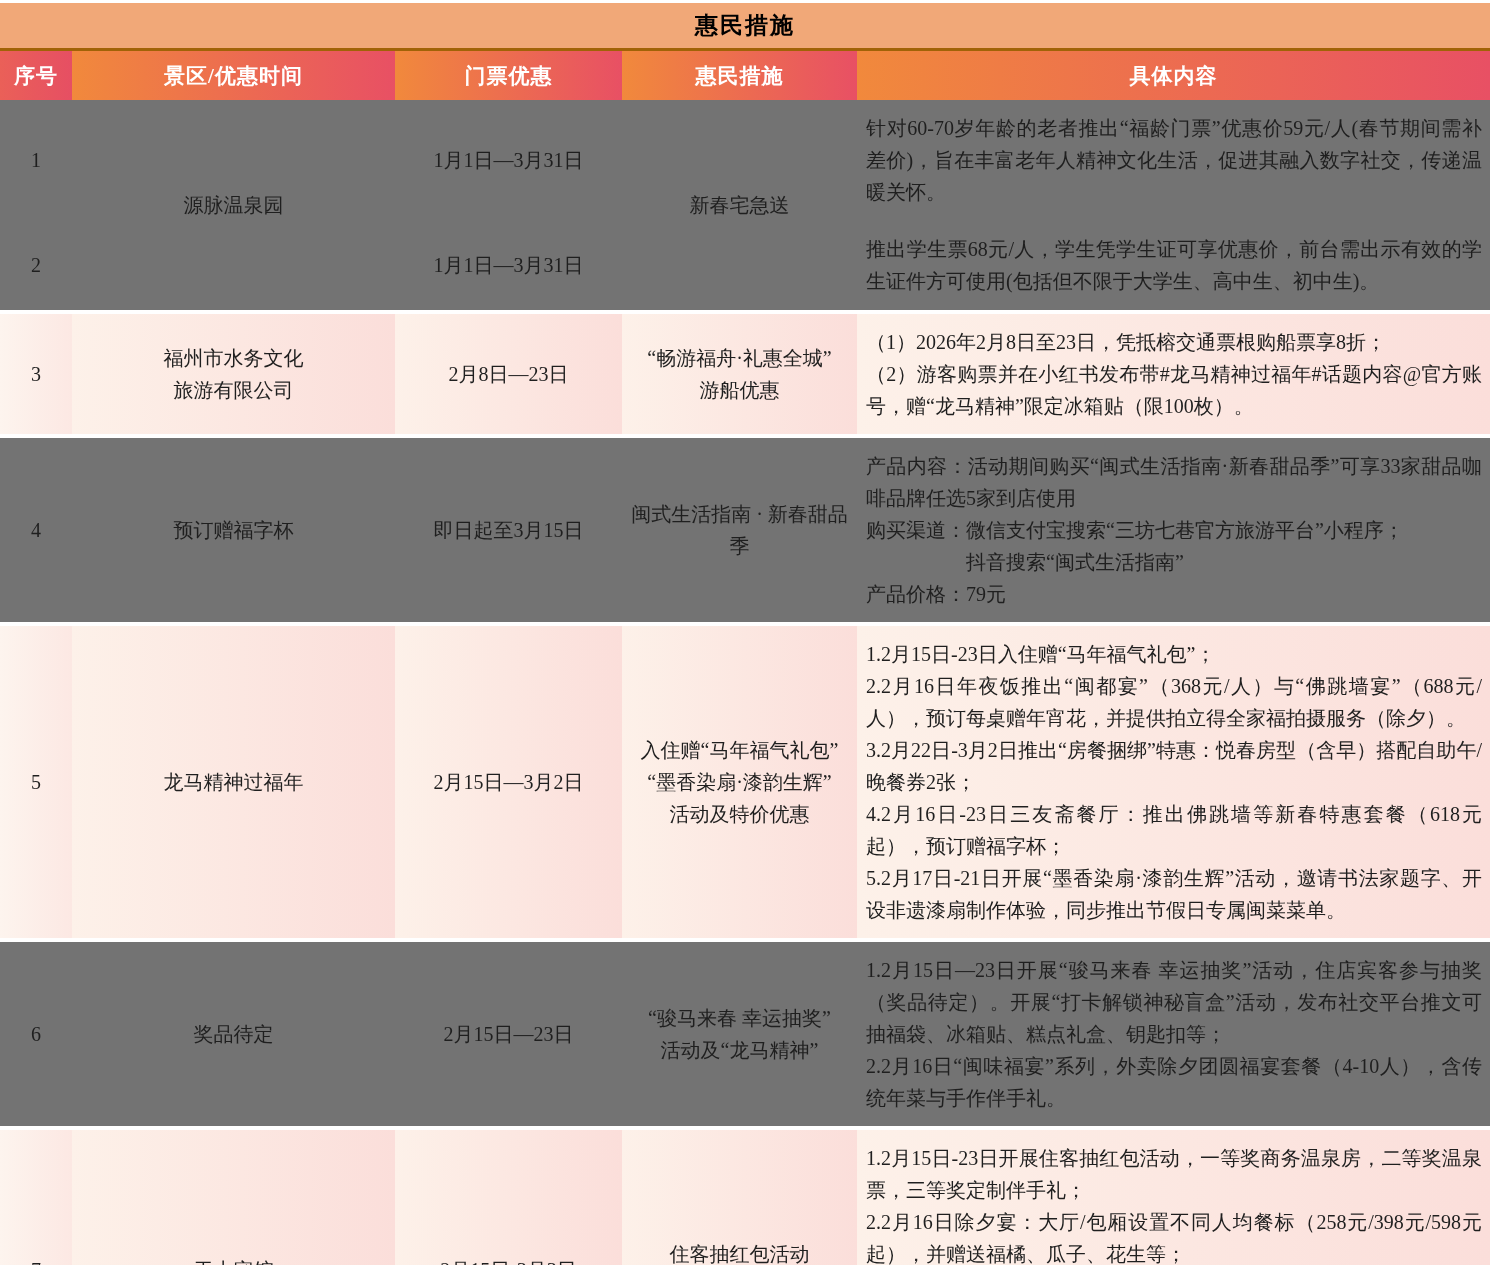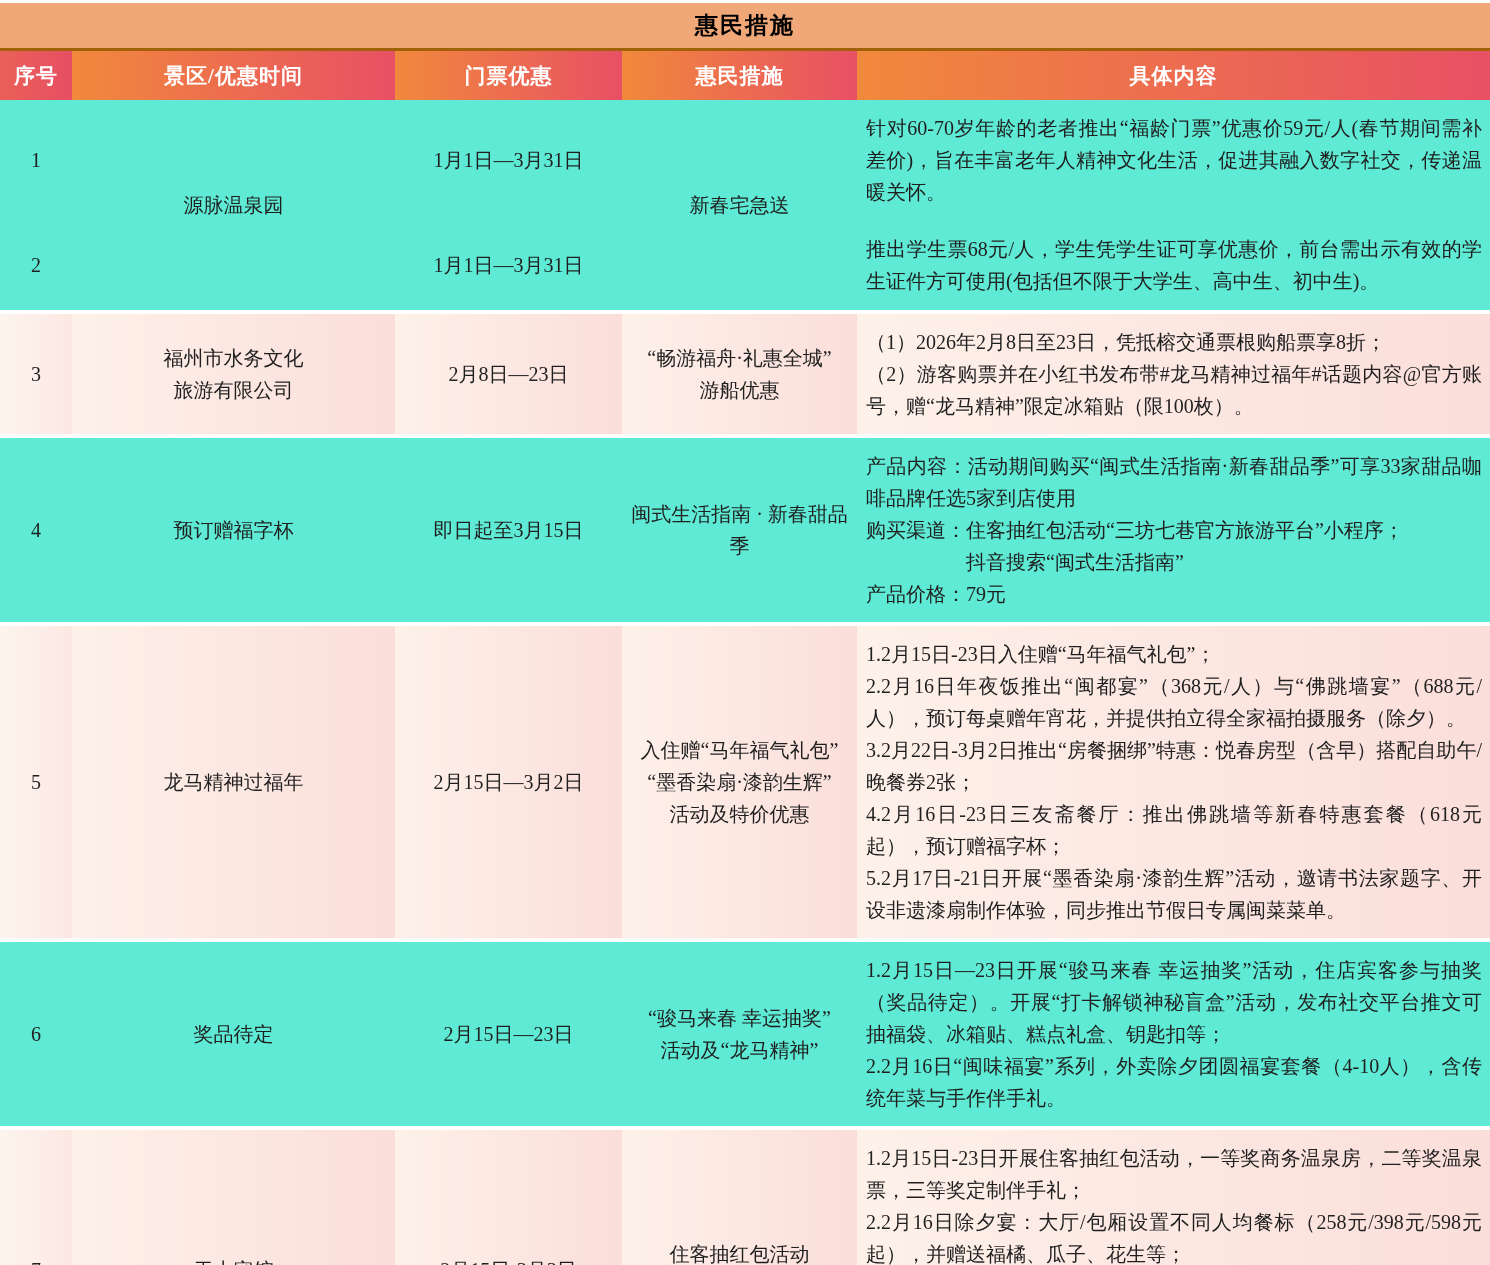--- a/index.html
+++ b/index.html
@@ -36,21 +36,21 @@
     vertical-align:middle;
     background:linear-gradient(90deg,#F1893C 0%,#E85064 100%);
     letter-spacing:1px;
   }
   th.seq-th{background:linear-gradient(90deg,#EA6058 0%,#E64F63 100%);margin-left:36px;}
   td{
     vertical-align:middle;
     font-size:20px;
     line-height:32px;
     text-align:center;
-    background:#5eead4;
+    background:#737373;
     white-space:pre-wrap;
   }
   td.content{
     text-align:justify;
     text-justify:inter-character;
     padding:12px 8px 12px 9px;
   }
   tr.pink td{
     background:linear-gradient(90deg,#FDF1E9 0%,#FBDEDA 100%);
     border-top:4px solid #ffffff;
@@ -109,21 +109,21 @@
 游船优惠</td>
       <td class="content">（1）2026年2月8日至23日，凭抵榕交通票根购船票享8折；
 （2）游客购票并在小红书发布带#龙马精神过福年#话题内容@官方账号，赠“龙马精神”限定冰箱贴（限100枚）。</td>
     </tr>
     <tr class="white r4">
       <td class="seq">4</td>
       <td>预订赠福字杯</td>
       <td>即日起至3月15日</td>
       <td>闽式生活指南 · 新春甜品季</td>
       <td class="content">产品内容：活动期间购买“闽式生活指南·新春甜品季”可享33家甜品咖啡品牌任选5家到店使用
-购买渠道：住客抽红包活动“三坊七巷官方旅游平台”小程序；
+购买渠道：微信支付宝搜索“三坊七巷官方旅游平台”小程序；
 　　　　　抖音搜索“闽式生活指南”
 产品价格：79元</td>
     </tr>
     <tr class="pink r5">
       <td class="seq">5</td>
       <td>龙马精神过福年</td>
       <td>2月15日—3月2日</td>
       <td>入住赠“马年福气礼包”
 “墨香染扇·漆韵生辉”
 活动及特价优惠</td>

